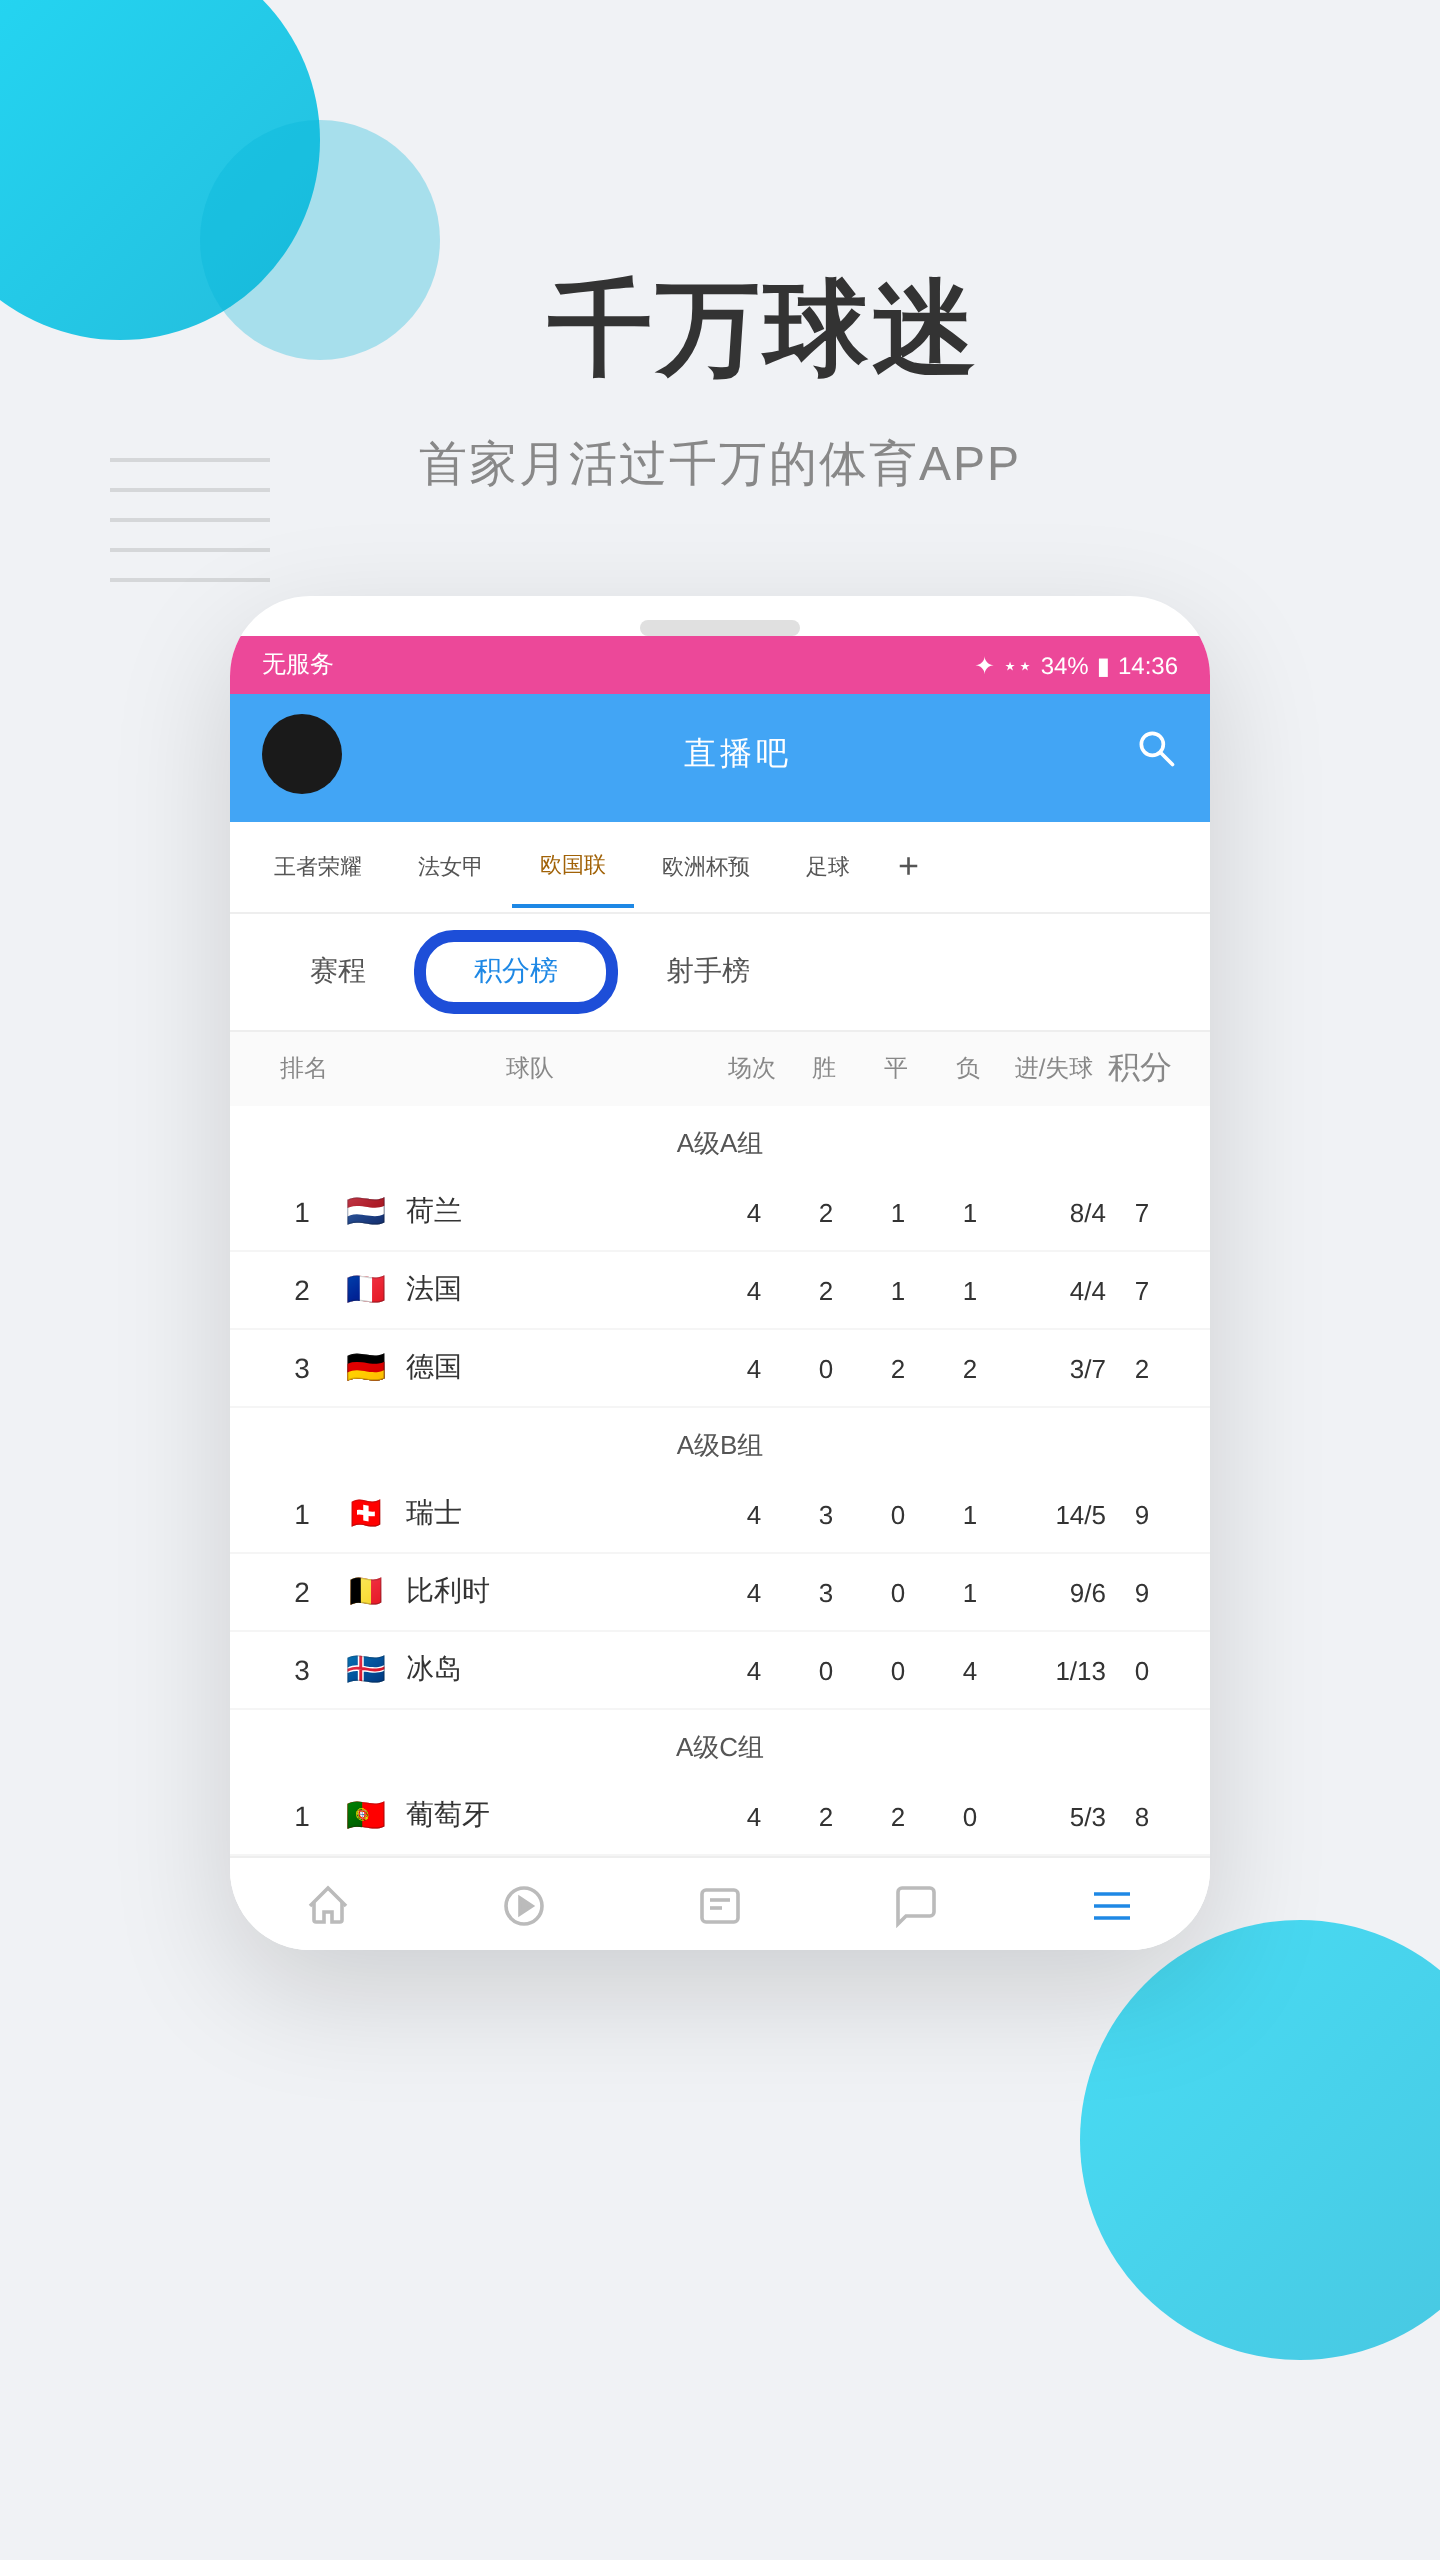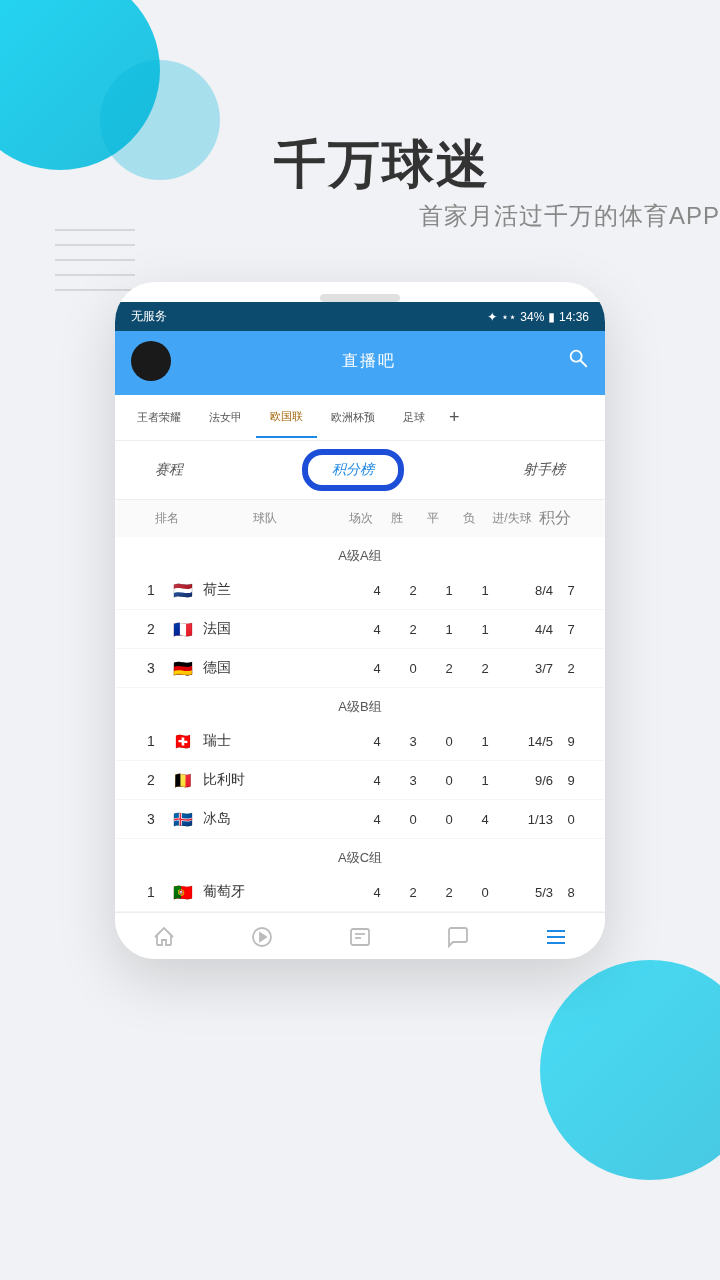--- a/index.html
+++ b/index.html
@@ -52,28 +52,27 @@
       z-index: 1;
       text-align: center;
       padding-top: 130px;
       padding-bottom: 40px;
     }
     .main-title {
       font-size: 52px;
       font-weight: 600;
       color: #333;
       letter-spacing: 2px;
-      margin-bottom: 0;
+      margin-bottom: 16px;
       padding-left: 44px;
     }
     .sub-title {
       font-size: 24px;
       color: #888;
       letter-spacing: 1px;
-      text-align: right;
     }
 
     
     .phone-container {
       position: relative;
       z-index: 1;
       display: flex;
       justify-content: center;
       margin-top: 10px;
     }
@@ -88,21 +87,21 @@
     .phone-notch-bar {
       background: #e0e0e0;
       height: 8px;
       width: 80px;
       border-radius: 4px;
       margin: 12px auto 0;
     }
 
     
     .status-bar {
-      background: #0c4a6e;
+      background: #ec4899;
       display: flex;
       justify-content: space-between;
       align-items: center;
       padding: 6px 16px;
       font-size: 13px;
       color: white;
     }
     .status-left { font-size: 12px; }
     .status-right {
       display: flex;
@@ -162,41 +161,40 @@
       padding: 12px 10px;
       font-size: 18px;
       color: #555;
       cursor: pointer;
     }
 
     
     .sub-tabs {
       background: white;
       display: flex;
-      justify-content: space-between;
+      justify-content: flex-start;
       align-items: center;
       padding: 8px 16px;
       border-bottom: 1px solid #eee;
-      font-style: italic;
     }
     .sub-tab {
       padding: 6px 24px;
       font-size: 14px;
       color: #555;
       cursor: pointer;
     }
     .sub-tab.active {
       color: #1e88e5;
       border: 6px solid #1d4ed8;
       border-radius: 20px;
     }
     .table-header {
       display: flex;
       align-items: center;
-      padding: 8px 32px;
+      padding: 8px 17px;
       font-size: 12px;
       color: #888;
       background: #fafafa;
     }
     .col-rank { width: 40px; text-align: center; }
     .col-team { flex: 1; text-align: center; }
     .col-num { width: 36px; text-align: center; font-size: 12px; }
     .col-score { width: 50px; text-align: center; font-size: 12px; }
     .col-pts { width: 36px; text-align: center; font-size: 16px; }
 

